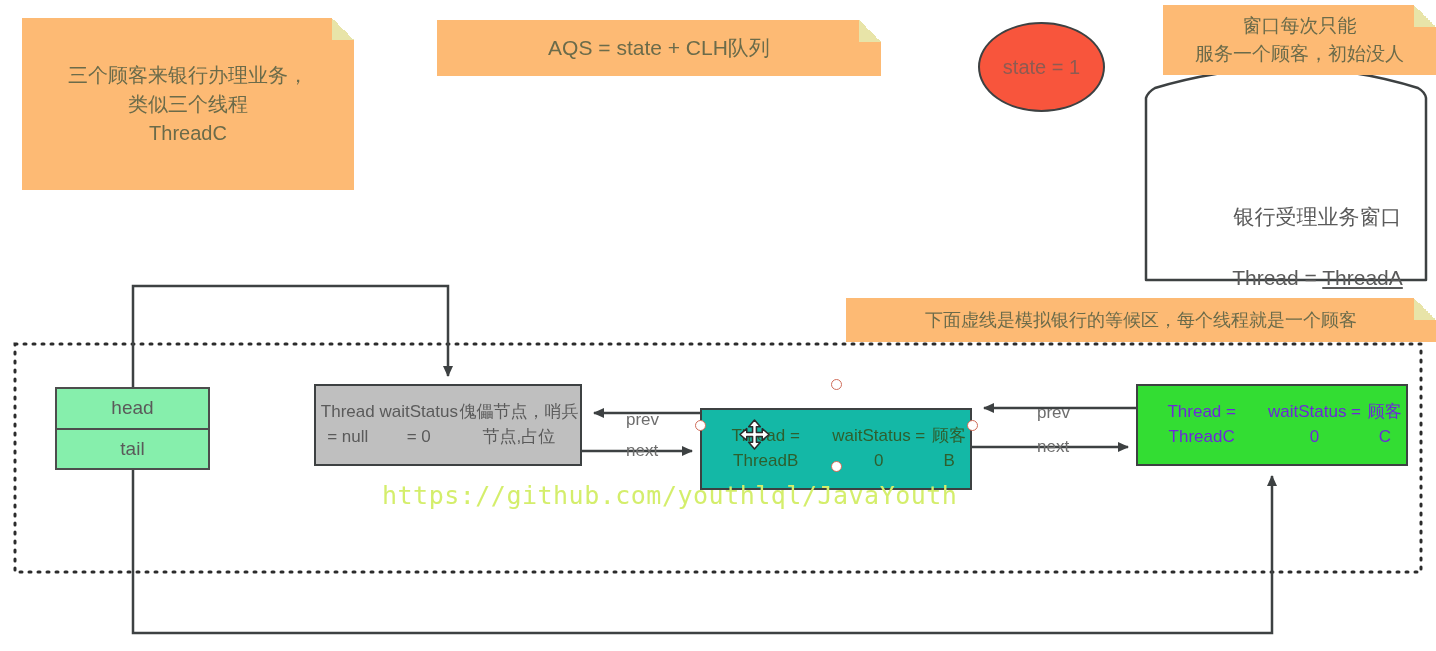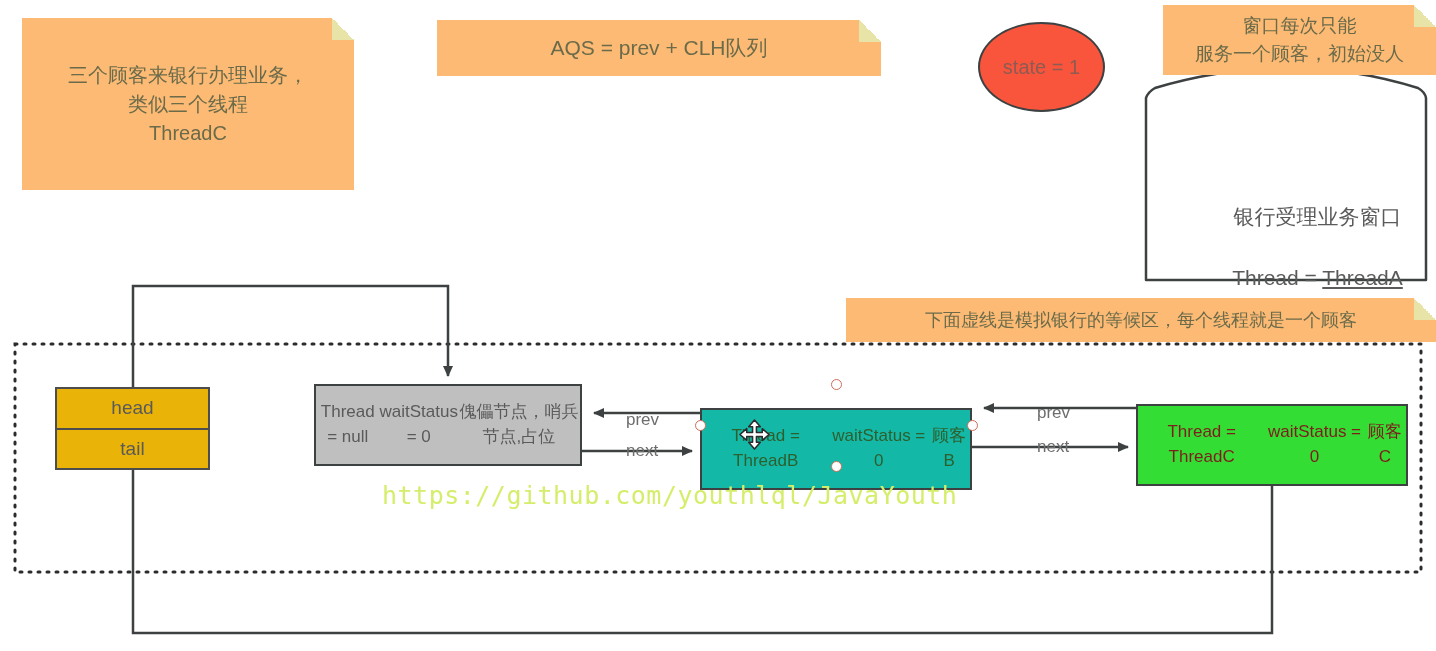--- a/index.html
+++ b/index.html
@@ -41,38 +41,38 @@
   #bank-window-label{
     position:absolute;left:1145px;top:172px;width:345px;
     text-align:center;font-size:21px;color:#5a5a5a;line-height:1.45;
     white-space:pre-line;
   }
   #bank-window-label u{text-decoration:underline;}
 
   
   #headtail{
     position:absolute;left:55px;top:387px;width:155px;height:83px;
-    border:2px solid #4d4d4d;box-sizing:border-box;background:#eab308;
+    border:2px solid #4d4d4d;box-sizing:border-box;background:#86efac;
     display:flex;flex-direction:column;
   }
   #headtail .cell{
     flex:1;display:flex;align-items:center;justify-content:center;
     font-size:19px;color:#5a5a5a;box-sizing:border-box;
   }
   #headtail .cell.top{border-bottom:2px solid #4d4d4d;}
 
   
   .node{
     position:absolute;border:2px solid #3d4142;box-sizing:border-box;
     display:flex;flex-direction:row;align-items:center;justify-content:center;
     font-size:17px;line-height:1.45;text-align:center;white-space:pre-line;
   }
   #node-head{left:314px;top:384px;width:268px;height:82px;background:#bfbfbf;color:#5a5a5a;}
   #node-b{left:700px;top:384px;width:272px;height:82px;background:#14b8a6;color:#2e5f2e;margin-top:24px;}
-  #node-c{left:1136px;top:404px;width:272px;height:82px;background:#33dd33;color:#7f1d1d;}
+  #node-c{left:1136px;top:384px;width:272px;height:82px;background:#33dd33;color:#6d28d9;}
 
   
   .handle{
     position:absolute;width:11px;height:11px;border-radius:50%;
     background:#ffffff;border:1.5px solid #d06d5a;box-sizing:border-box;
   }
   .move-cursor{
     position:absolute;left:739px;top:419px;width:31px;height:31px;
   }
 
@@ -121,21 +121,21 @@
 
 <div class="note" id="note-customers">
   <span class="fold"></span>
   <span>三个顾客来银行办理业务，
 类似三个线程
 ThreadC</span>
 </div>
 
 <div class="note" id="note-aqs">
   <span class="fold"></span>
-  <span>AQS = prev + CLH队列</span>
+  <span>AQS = state + CLH队列</span>
 </div>
 
 <div class="note" id="note-window">
   <span class="fold"></span>
   <span>窗口每次只能
 服务一个顾客，初始没人</span>
 </div>
 
 <div class="note" id="note-waitarea">
   <span class="fold"></span>

